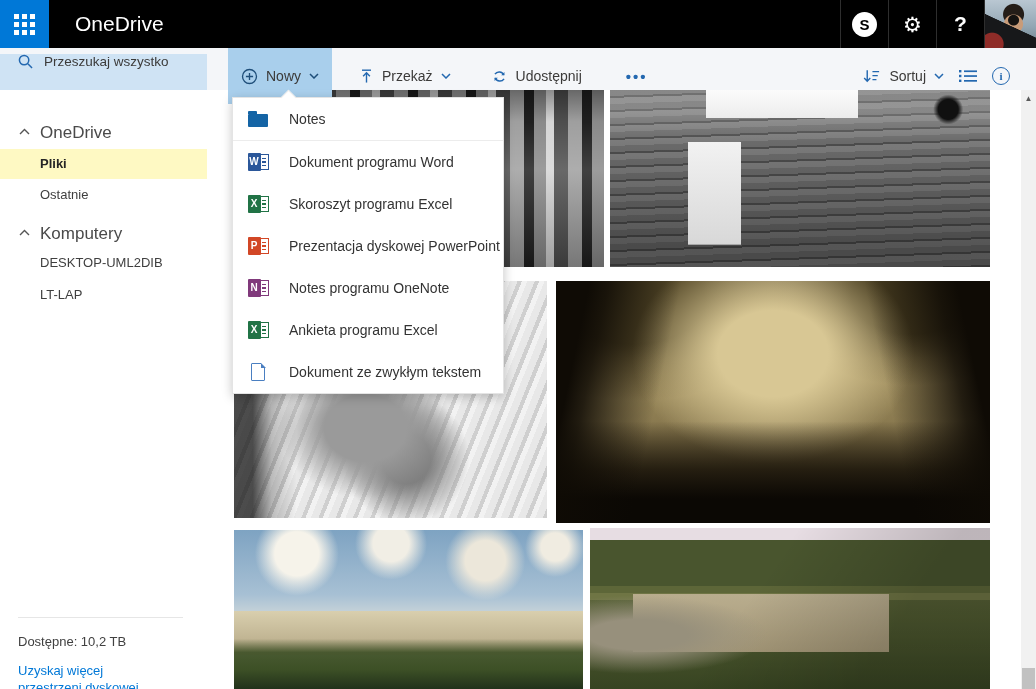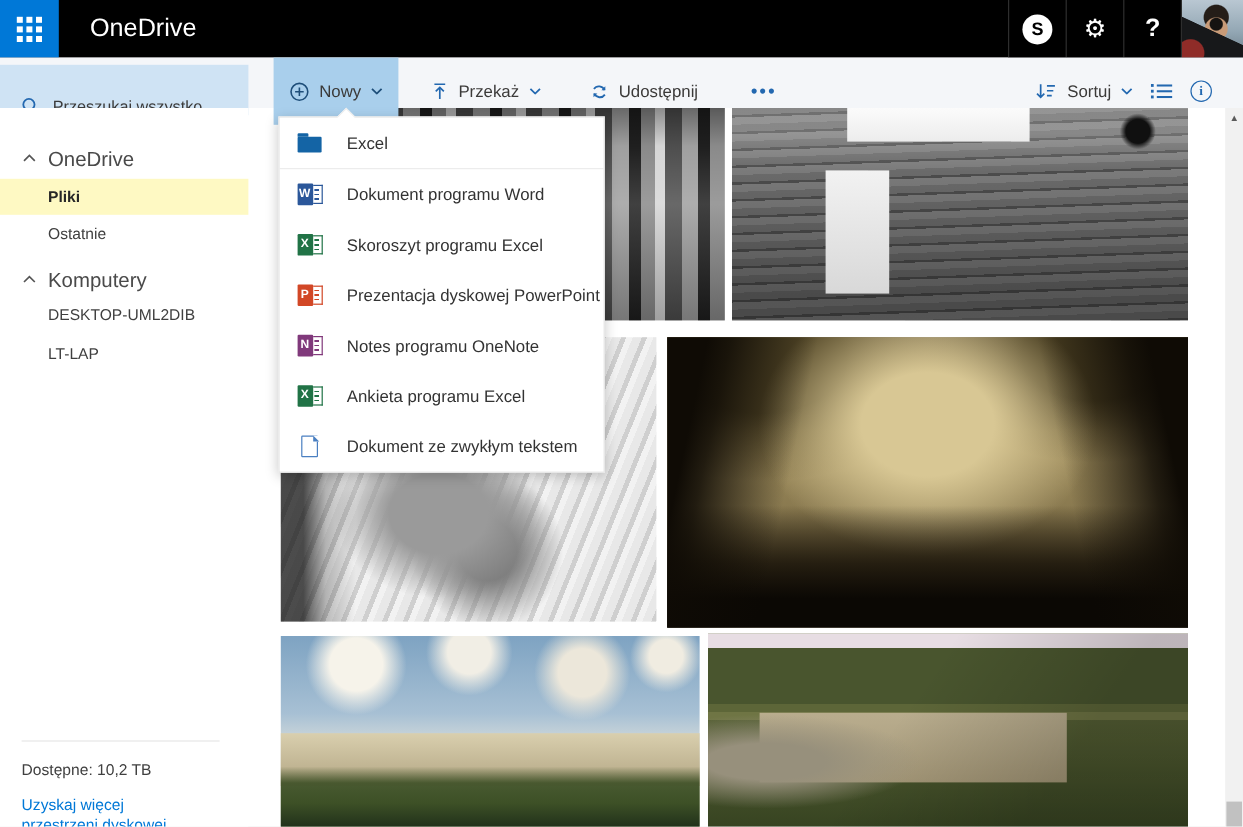--- a/index.html
+++ b/index.html
@@ -28,21 +28,21 @@
       linear-gradient(205deg, rgba(0,0,0,0) 52%, #17181a 53%),
       radial-gradient(ellipse at 56% 42%, #151311 0 5px, rgba(21,19,17,0) 6px),
       radial-gradient(circle at 56% 50%, #c89b78 0 9px, rgba(200,155,120,0) 10px),
       radial-gradient(circle at 56% 30%, #241d18 0 10px, rgba(36,29,24,0) 11px),
       linear-gradient(180deg, #b9c7d2 0%, #93a7b4 55%, #6b7d88 100%);
   }
 
   
   .toolbar { position:absolute; left:0; top:48px; width:1036px; height:42px; background:#f4f6f9; }
   .searchbox { position:absolute; left:0; top:6px; width:207px; height:42px; background:#cfe3f4;
-               display:flex; align-items:flex-end; padding-left:18px; cursor:text; }
+               display:flex; align-items:flex-start; padding-left:18px; cursor:text; }
   .searchbox input { border:none; background:transparent; outline:none; margin-left:11px; width:150px;
                      font-family:"Liberation Sans", sans-serif; font-size:13.5px; color:#3b3a39; }
   .searchbox input::placeholder { color:#3b3a39; opacity:1; }
   .tb-left { position:absolute; left:228px; top:0; height:42px; display:flex; align-items:stretch; gap:14px; }
   .tb-right { position:absolute; right:22px; top:0; height:42px; display:flex; align-items:flex-start; gap:7px; }
   .tb-btn { display:flex; align-items:center; gap:8px; border:none; background:transparent; padding:0 13px;
             font-family:"Liberation Sans", sans-serif; font-size:14px; color:#3b3a39; cursor:pointer; height:56px; }
   .tb-btn.active { background:#a9cfec; }
   .tb-btn.iconic { padding:0 4px; }
   .dots { color:#2368b0; font-size:15px; letter-spacing:2px; font-weight:bold; padding:0 4px; }
@@ -286,21 +286,21 @@
     </div>
   </aside>
 
   <div class="menu">
     <div class="menu-caret"></div>
 
     <div class="menu-item">
       <span class="mi-ic">
           <span class="folder-ic"></span>
         </span>
-      <span>Excel</span>
+      <span>Notes</span>
     </div>
     <div class="menu-divider"></div>
 
     <div class="menu-item">
       <span class="mi-ic">
         <span class="oic" style="--c:#2b579a">
             <span class="oic-cover">W</span>
             <span class="oic-page"></span>
           </span>
       </span>

